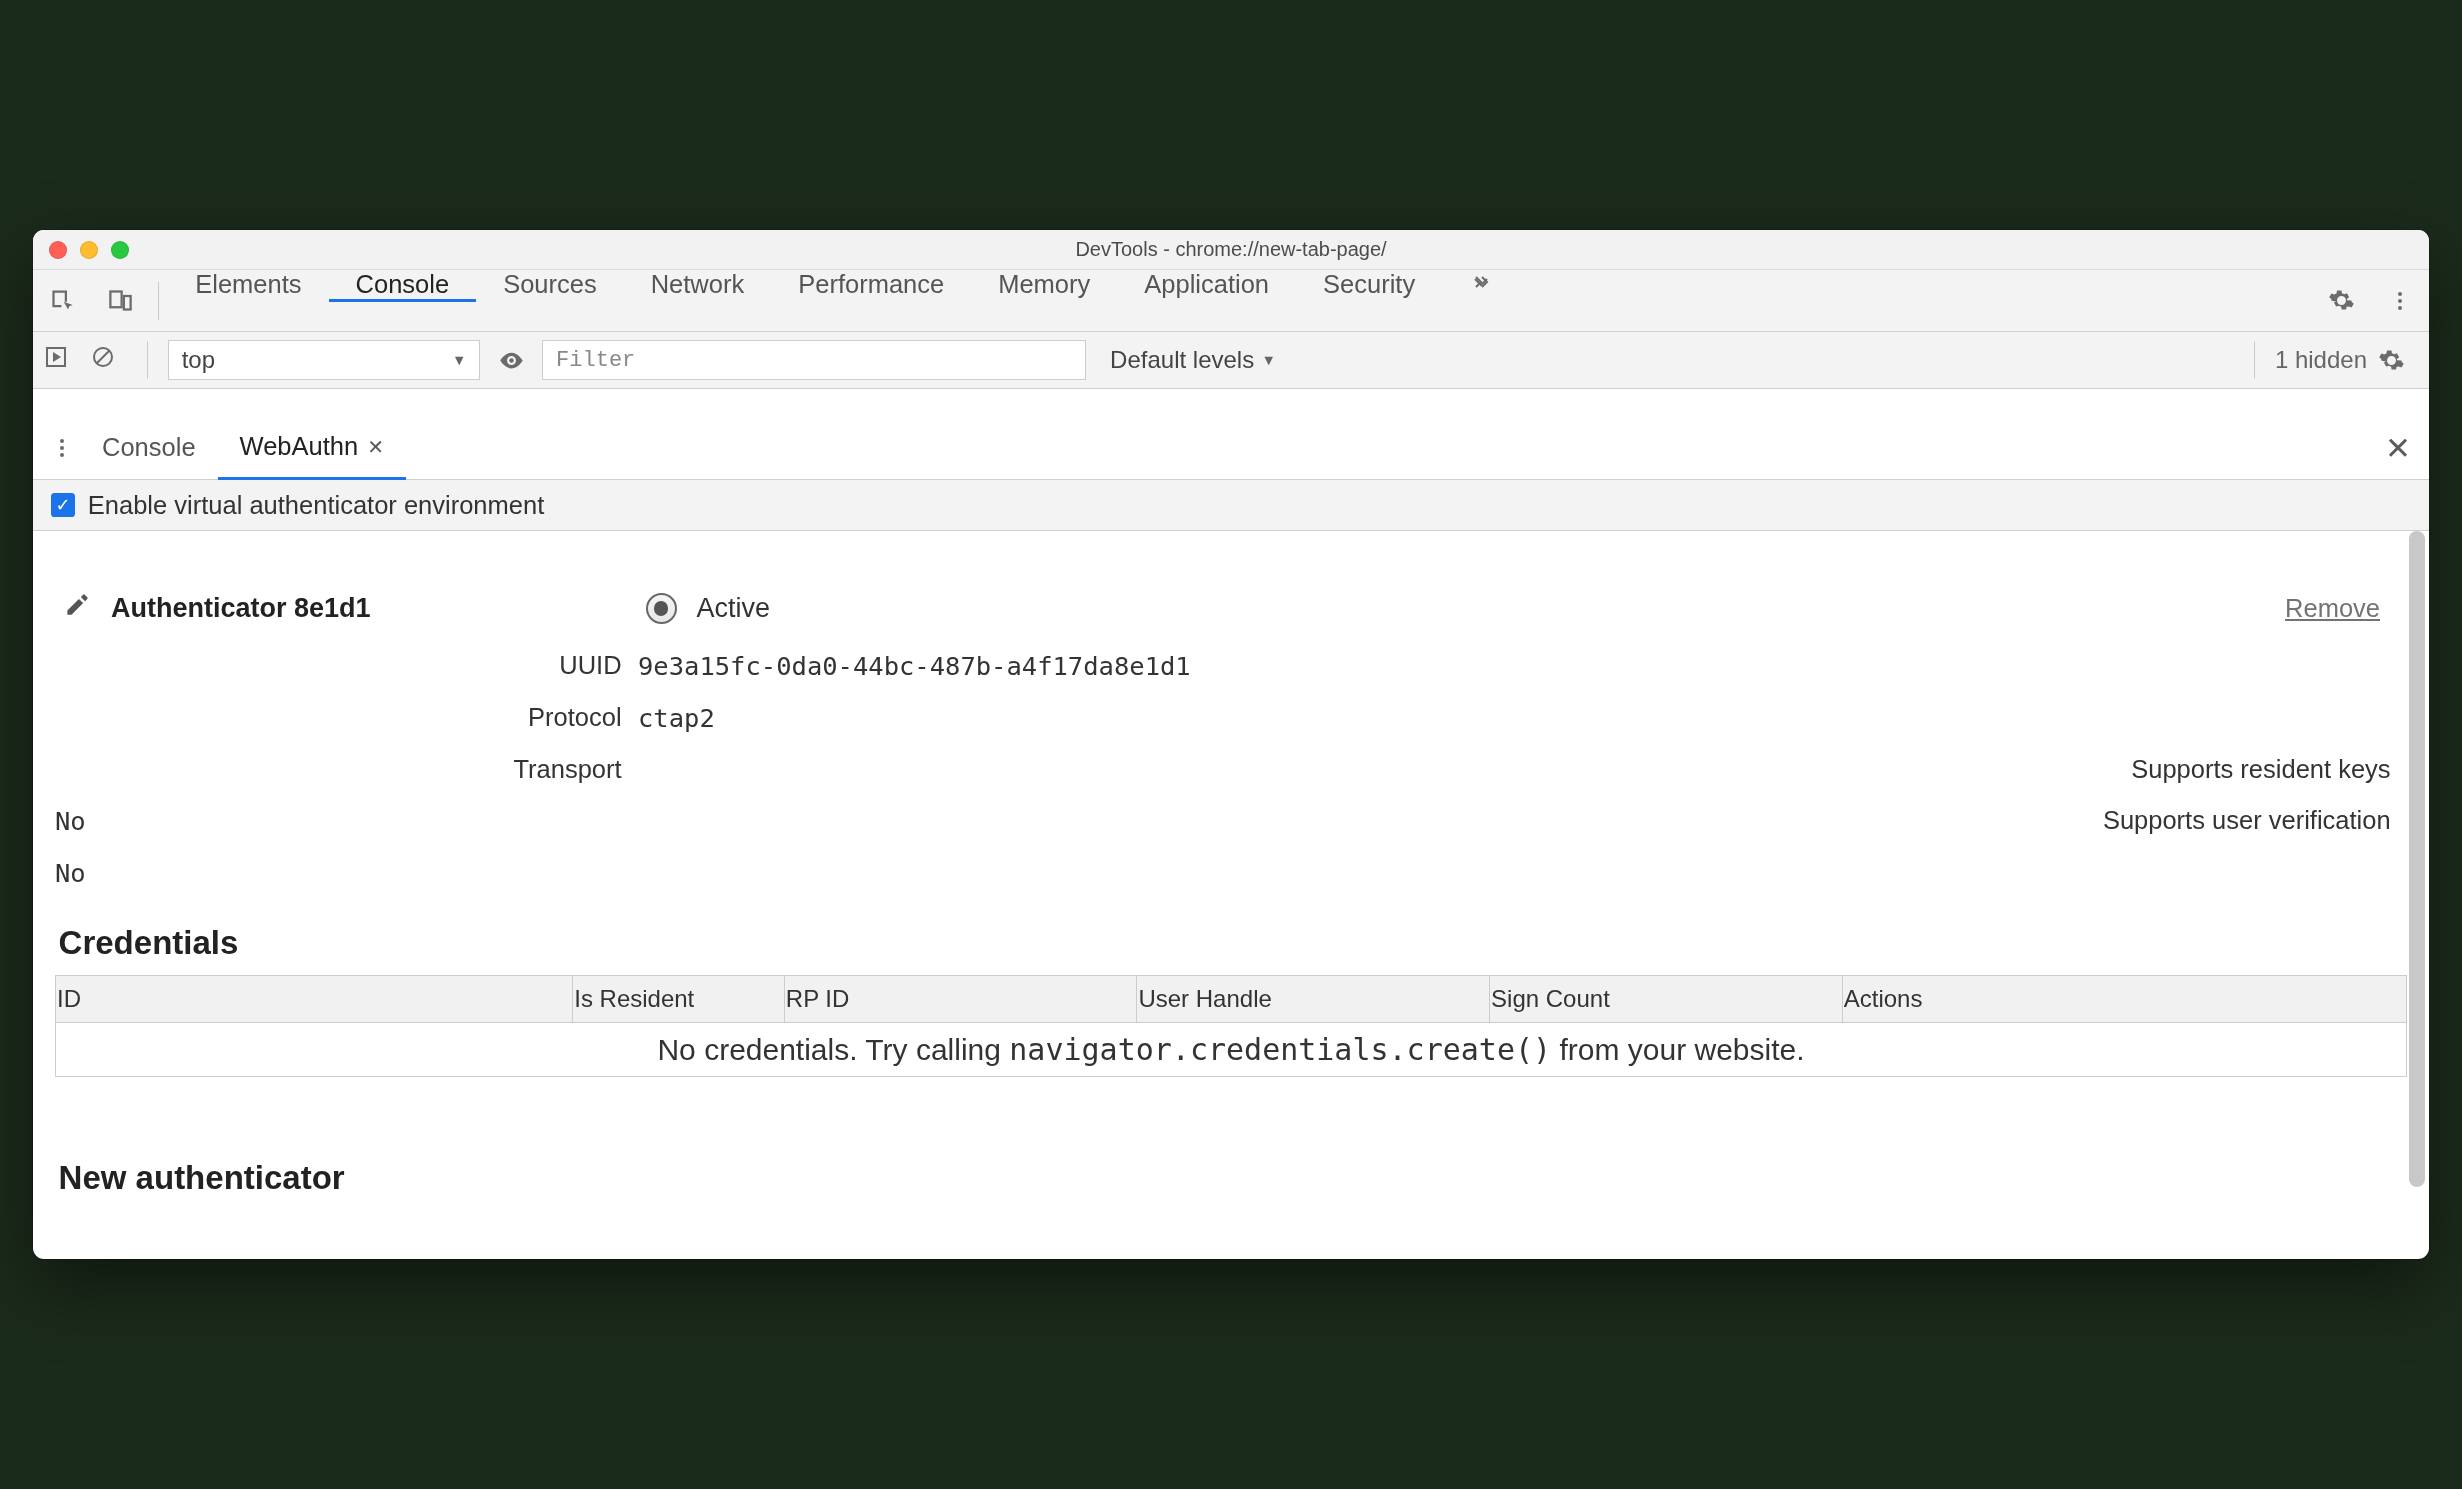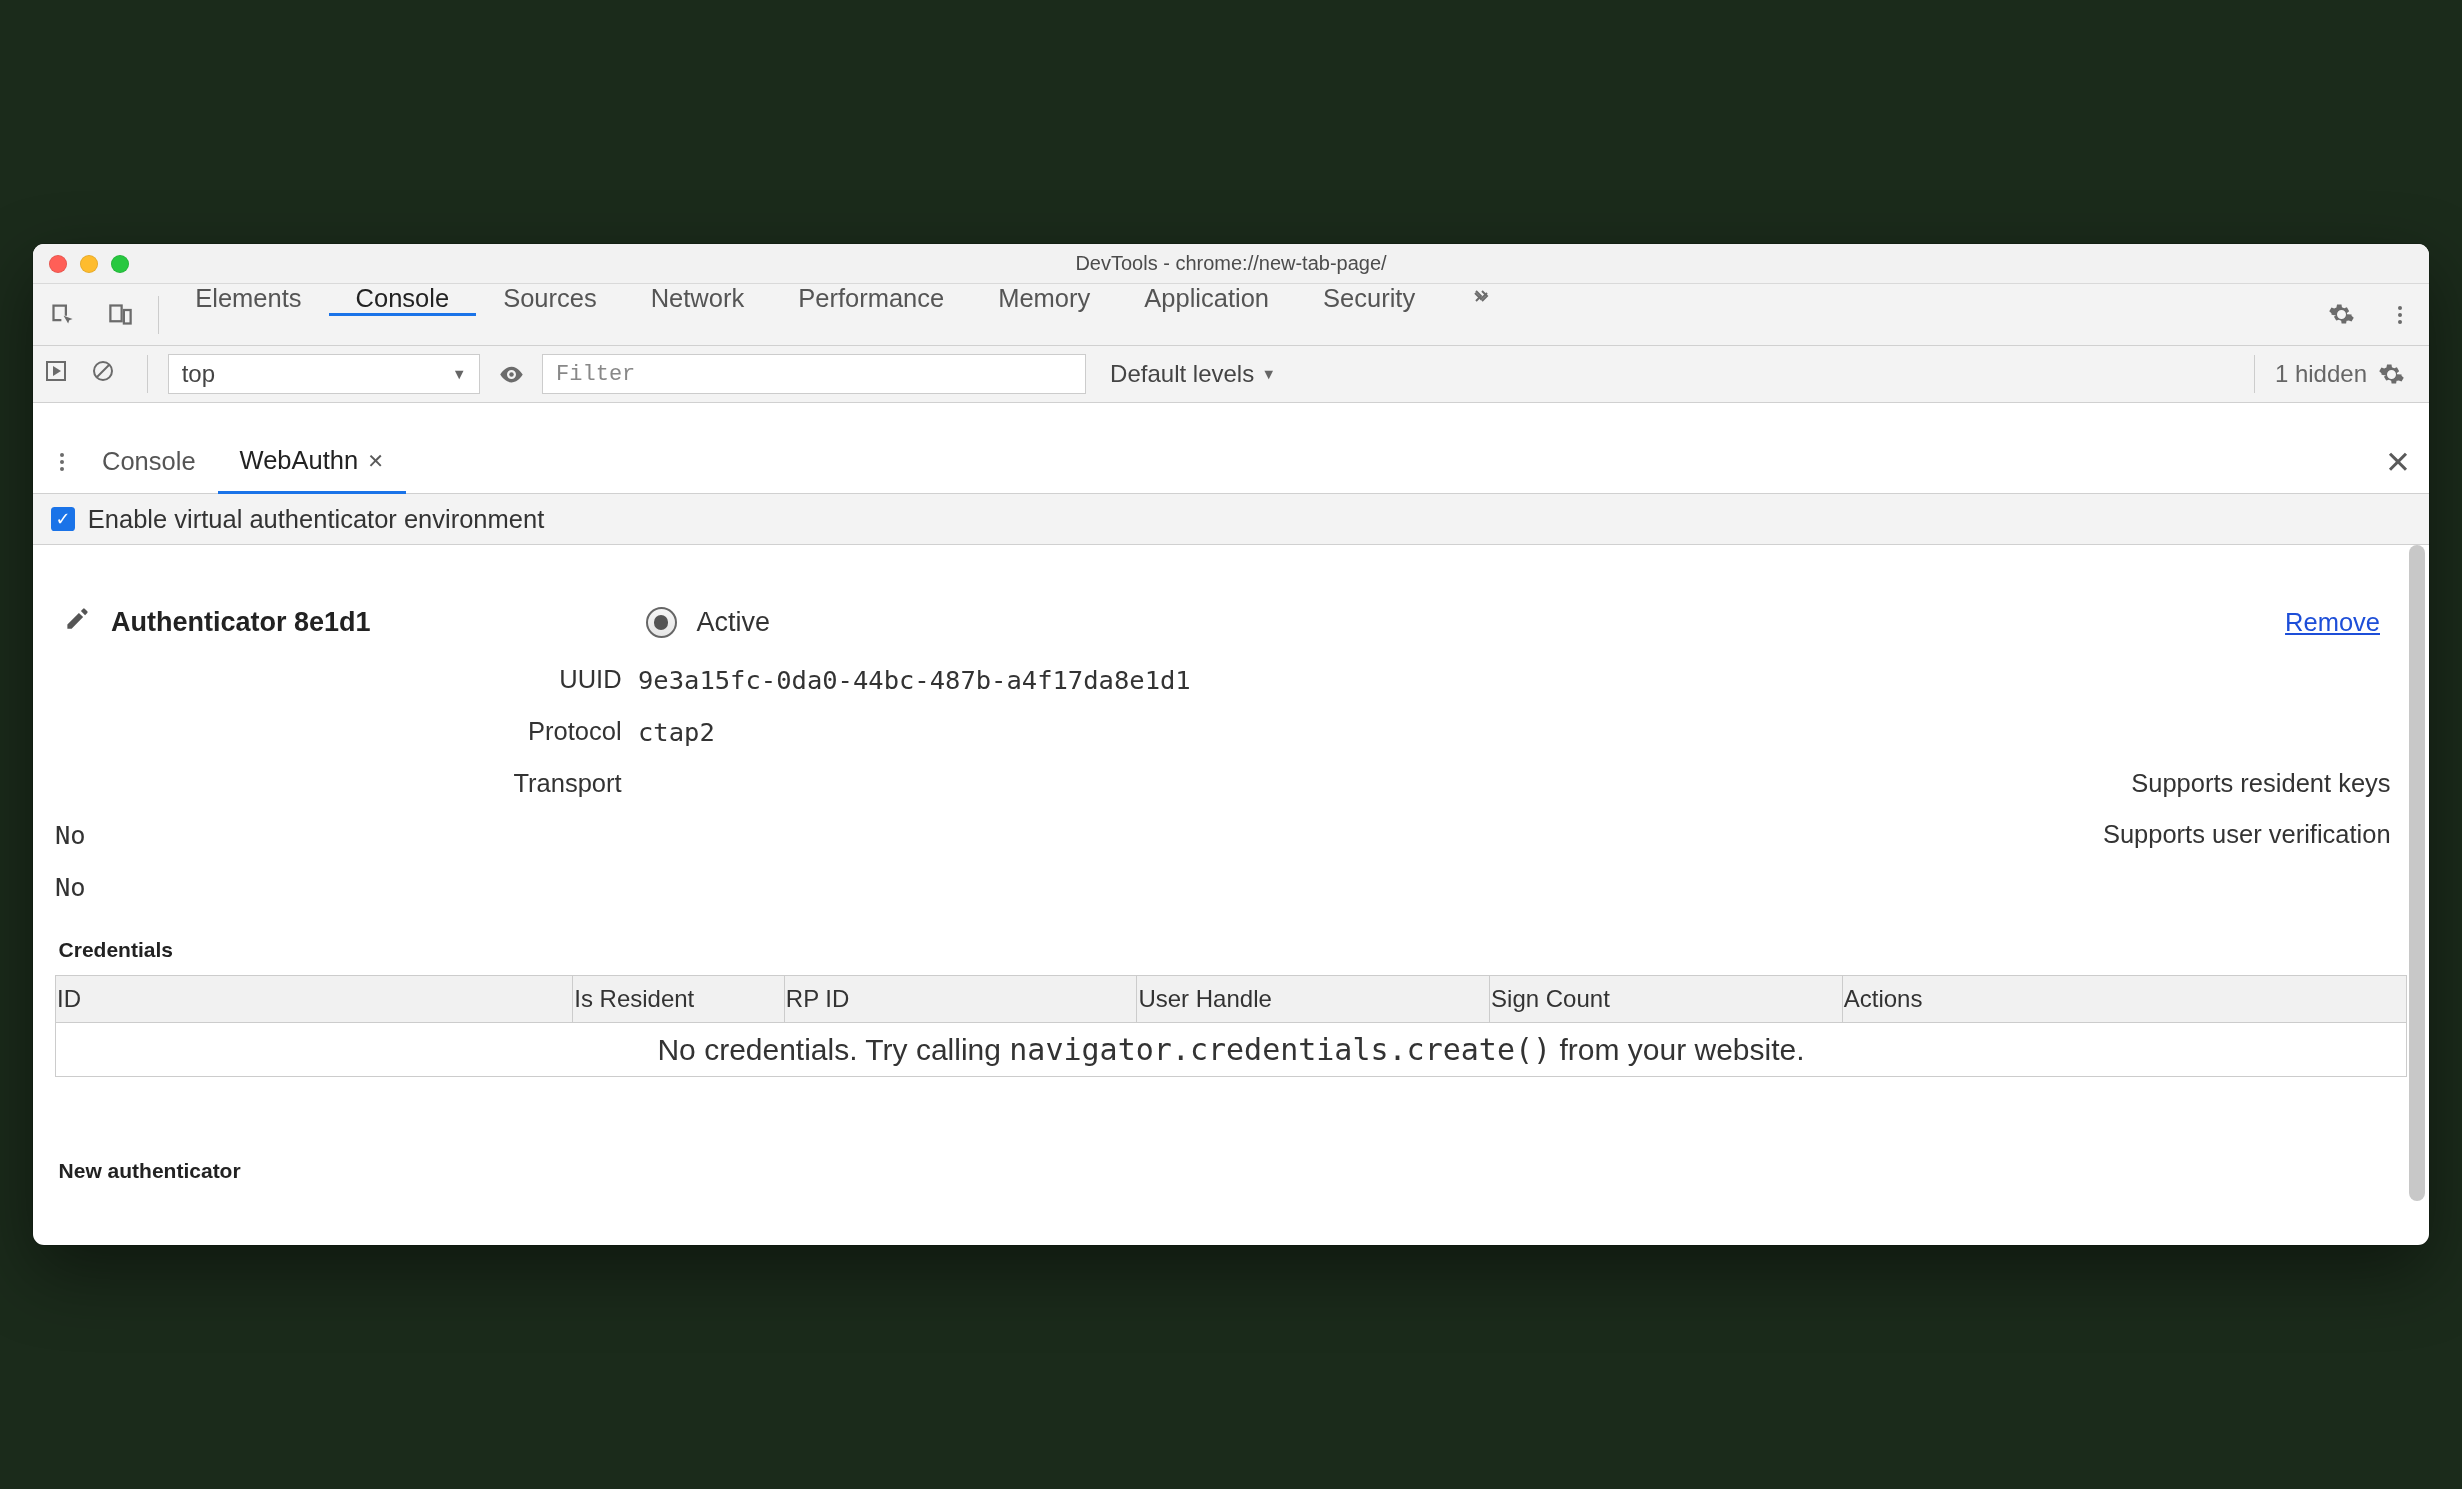--- a/index.html
+++ b/index.html
@@ -143,33 +143,33 @@
   .auth-header .title { font-weight: 700; color:#222; }
   .auth-header .radio {
     margin-left: 255px;
     width: 31px; height:31px; border:2.7px solid #666; border-radius:50%;
     display:flex; align-items:center; justify-content:center; cursor:pointer;
     background: linear-gradient(#f6f6f6,#e6e6e6);
   }
   .auth-header .radio .inner { width:14.6px; height:14.6px; border-radius:50%; background:#555;}
   .auth-header .radio-label { color:#333; }
   .auth-header .spacer { flex:1; }
-  .auth-header .remove-link { color:#1d4ed8; text-decoration: underline; cursor:pointer; margin-right: 27px; font-size: 25.5px; }
+  .auth-header .remove-link { color:#737373; text-decoration: underline; cursor:pointer; margin-right: 27px; font-size: 25.5px; }
 
   .kv-grid {
     display: grid;
     grid-template-columns: 583px 1fr;
     row-gap: 22px;
     margin: 9px 0 36px;
     font-size: 25.5px;
   }
   .kv-grid .k { text-align:right; padding-right: 16.4px; color:#333; }
   .kv-grid .v { font-family: ui-monospace, Menlo, Consolas, monospace; color:#333; }
 
-  .section-title { font-weight:700; font-size: 21px; margin: 27px 0 12.8px 3.6px; color:#222; }
+  .section-title { font-weight:700; font-size: 33px; margin: 27px 0 12.8px 3.6px; color:#222; }
 
   table.cred {
     width: 100%; border-collapse: collapse; font-size: 24px;
   }
   table.cred th, table.cred td {
     border:0.9px solid #ccc; padding: 9px 1px; text-align:left; background:#f1f1f1; color:#333; font-weight:400;
   }
   table.cred td.empty {
     background:#fff; text-align:center; font-size:30px; color:#333;
   }

